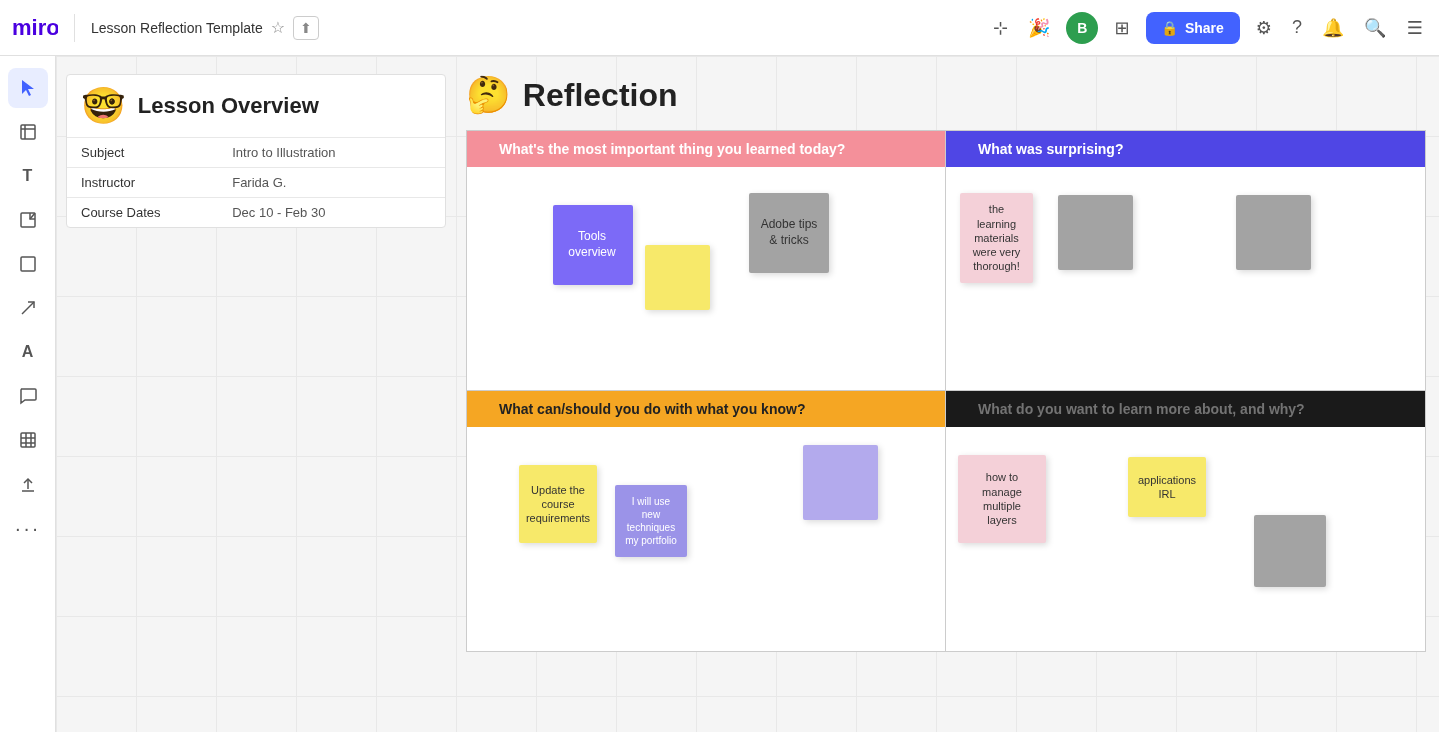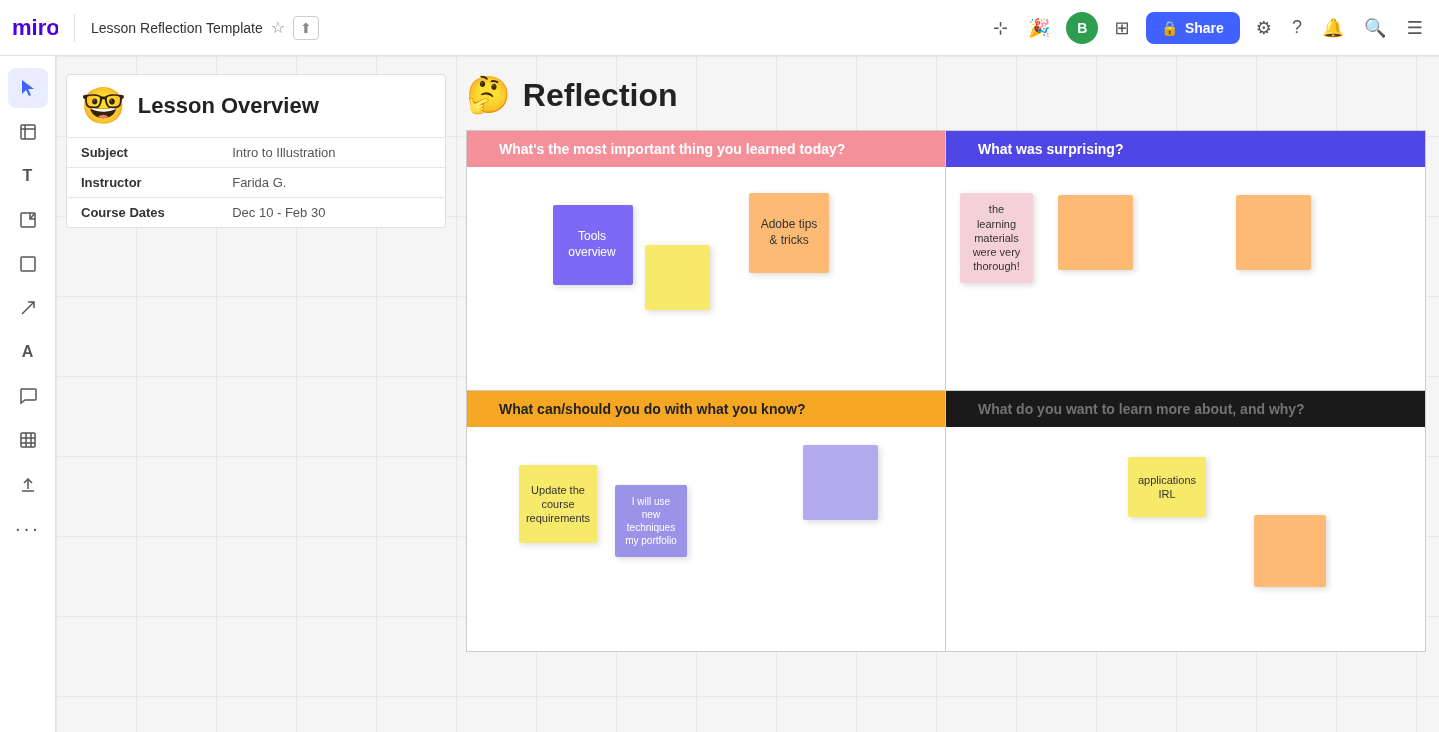--- a/index.html
+++ b/index.html
@@ -98,21 +98,21 @@
     .lesson-overview-header {
       display: flex;
       align-items: center;
       gap: 12px;
       padding: 10px 14px;
     }
     .lesson-overview-header .emoji { font-size: 36px; }
     .lesson-overview-header h2 { font-size: 22px; font-weight: 700; color: #222; }
     .lesson-overview-table { width: 100%; border-collapse: collapse; }
     .lesson-overview-table td { padding: 7px 14px; font-size: 13px; border-top: 1px solid #e8e8e8; }
-    .lesson-overview-table td:first-child { font-weight: 700; color: #333; width: 40%; }
+    .lesson-overview-table td:first-child { font-weight: 400; color: #333; width: 40%; }
     .lesson-overview-table td:last-child { color: #555; }
 
     
     .reflection-section {
       position: absolute;
       top: 18px;
       left: 410px;
       width: 960px;
     }
     .reflection-header {
@@ -159,21 +159,21 @@
       font-weight: 500;
       display: flex;
       align-items: center;
       justify-content: center;
       text-align: center;
       box-shadow: 2px 2px 6px rgba(0,0,0,0.15);
       line-height: 1.3;
     }
     .sticky-purple { background: #7c6af7; color: #fff; padding-left: 8px; }
     .sticky-yellow { background: #f7e96a; color: #333; }
-    .sticky-pink { background: #fdba74; color: #333; }
+    .sticky-pink { background: #a3a3a3; color: #333; }
     .sticky-lavender { background: #b3aaed; color: #333; }
 
     
     .quadrant:nth-child(1), .quadrant:nth-child(2) {
       border-bottom: 1px solid #ccc;
     }
     .quadrant:nth-child(1), .quadrant:nth-child(3) {
       border-right: 1px solid #ccc;
     }
   </style>
@@ -346,20 +346,23 @@
 
           <div class="sticky sticky-lavender" style="width:75px;height:75px;top:18px;left:336px;">
           </div>
         </div>
       </div>
 
       <div class="quadrant">
         <div class="quadrant-header q4-header">What do you want to learn more about, and why?</div>
         <div class="quadrant-body">
 
+          <div class="sticky" style="background:#f4d0d8;color:#333;width:88px;height:88px;top:28px;left:12px;font-size:11px;">
+            <span>how to manage multiple layers</span>
+          </div>
 
           <div class="sticky sticky-yellow" style="width:78px;height:60px;top:30px;left:182px;font-size:11px;padding-left:10px;">
             <span>applications IRL</span>
           </div>
 
           <div class="sticky sticky-pink" style="width:72px;height:72px;top:88px;left:308px;">
           </div>
         </div>
       </div>
 

